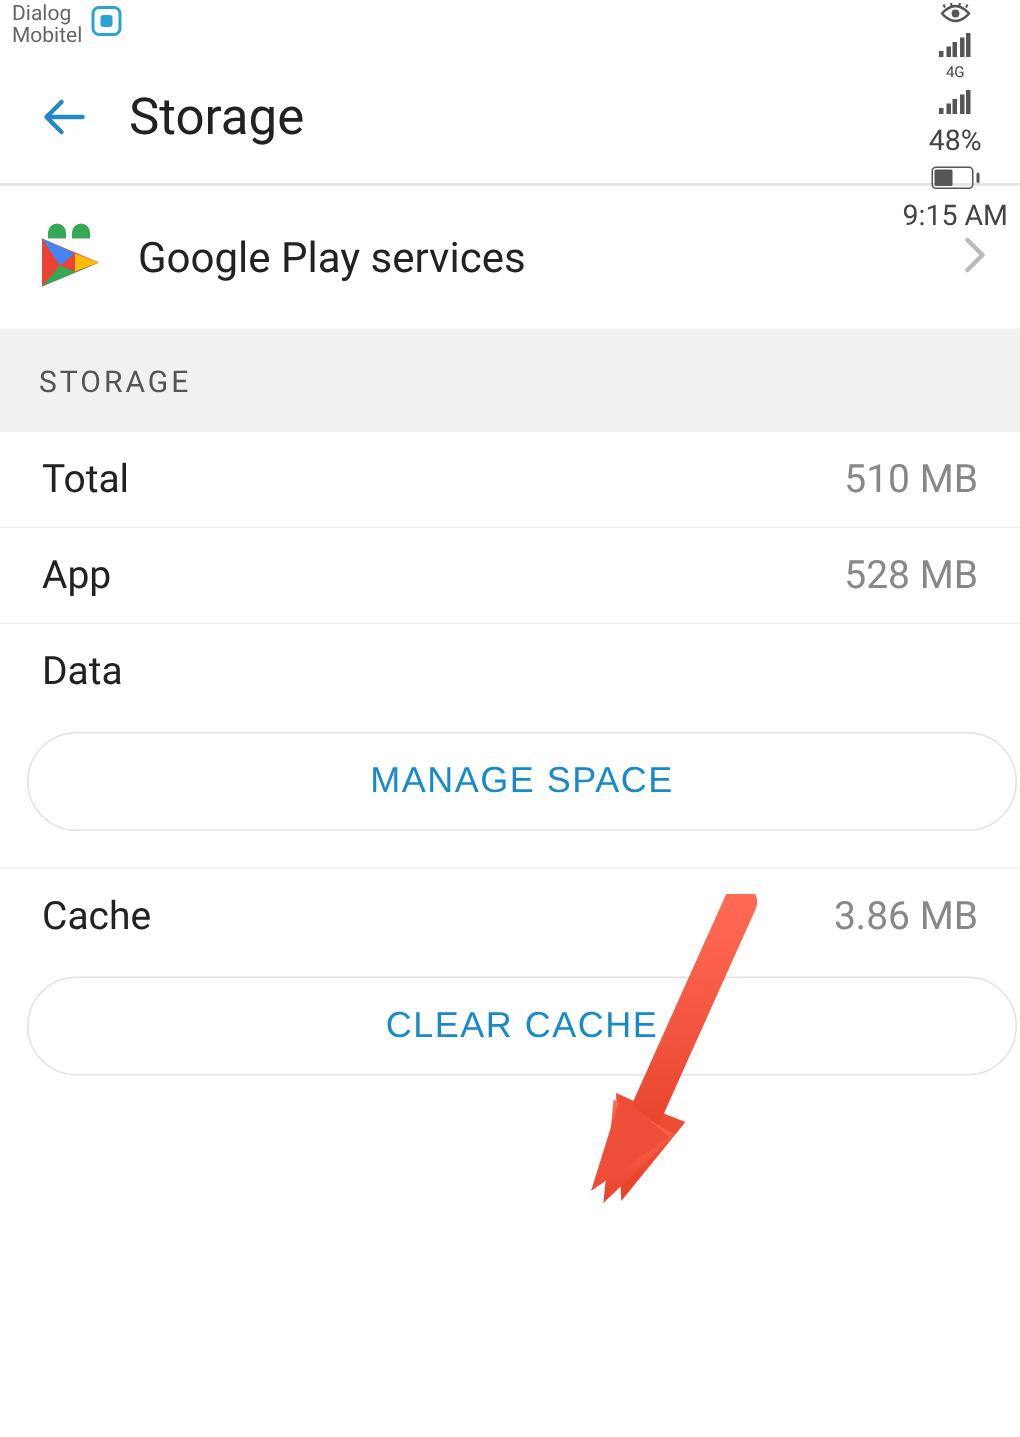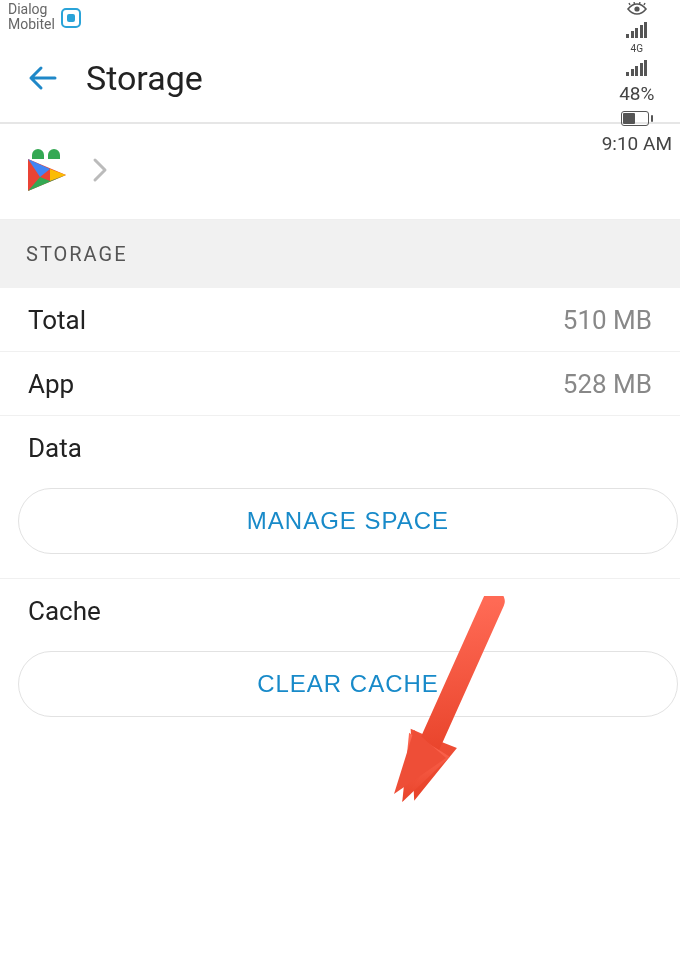--- a/index.html
+++ b/index.html
@@ -1,20 +1,20 @@
 <!DOCTYPE html>
 <html><head>
   <meta charset="utf-8">
   <style>
     * { box-sizing: border-box; margin: 0; padding: 0; }
     html, body { width: 680px; height: 958px; font-family: -apple-system, Roboto, "Helvetica Neue", Arial, sans-serif; background: #fff; color: #222; overflow: hidden; }
 
     
     .status-bar { height: 34px; display: flex; justify-content: space-between; align-items: flex-start; padding: 2px 8px 0 8px; font-size: 14px; color: #555; }
-    .sb-left { display: flex; align-items: center; gap: 6px; }
+    .sb-left { display: flex; align-items: flex-start; gap: 6px; }
     .sb-carrier { line-height: 1.05; font-size: 14px; color: #666; }
     .sb-appicon { width: 20px; height: 20px; border: 2px solid #2aa3d8; border-radius: 5px; display: flex; align-items: center; justify-content: center; margin-top: 2px; }
     .sb-appicon-inner { width: 8px; height: 8px; background: #2aa3d8; border-radius: 2px; }
     .sb-right { display: flex; align-items: center; gap: 6px; font-size: 19px; color: #444; flex-direction: column; }
     .sb-right .small { font-size: 10px; line-height: 1; text-align: center; }
 
     .eye-icon { display: inline-flex; align-items: center; }
     .bars { display: inline-flex; align-items: flex-end; gap: 1.5px; height: 16px; }
     .bars span { width: 3px; background: #555; }
     .bars .b1 { height: 4px; } .bars .b2 { height: 7px; } .bars .b3 { height: 10px; } .bars .b4 { height: 13px; } .bars .b5 { height: 16px; }
@@ -88,21 +88,21 @@
         <span class="b4"></span>
         <span class="b5"></span>
       </span>
     <span>48%</span>
     <span class="battery">
         <span class="batt-body">
           <span class="batt-fill"></span>
         </span>
         <span class="batt-cap"></span>
       </span>
-    <span>9:10 AM</span>
+    <span>9:15 AM</span>
   </div>
 </div>
 
 <div class="title-bar">
   <div class="back-btn">
     <svg width="40" height="40" viewBox="0 0 40 40">
       <path d="M32 20 H8 M8 20 L18 10 M8 20 L18 30" stroke="#1f88c8" stroke-width="3" fill="none" stroke-linecap="round" stroke-linejoin="round"></path>
     </svg>
   </div>
   <div class="title-text">Storage</div>
@@ -112,20 +112,21 @@
   <div class="app-icon-wrap">
     <svg width="50" height="50" viewBox="0 0 50 50">
       <rect x="2" y="8" width="46" height="38" rx="4" fill="#fff"></rect>
       <path d="M6 44 L6 12 L44 28 Z" fill="#ea4335"></path>
       <path d="M6 12 L28 22 L18 30 Z" fill="#4285f4"></path>
       <path d="M28 22 L44 28 L28 34 Z" fill="#fbbc05"></path>
       <path d="M6 44 L18 30 L28 34 L44 28 Z" fill="#34a853"></path>
       <path d="M10 8 a6 6 0 0 1 12 0 v4 h-12z M26 8 a6 6 0 0 1 12 0 v4 h-12z" fill="#34a853"></path>
     </svg>
   </div>
+  <div class="app-name">Google Play services</div>
   <div class="chevron">
     <svg width="16" height="26" viewBox="0 0 16 26">
         <path d="M3 3 L13 13 L3 23" stroke="#bbb" stroke-width="3" fill="none" stroke-linecap="round" stroke-linejoin="round"></path>
       </svg>
   </div>
 </div>
 
 <div class="section-header">STORAGE</div>
 
 <div class="row">
@@ -141,20 +142,21 @@
 <div class="row noborder">
   <span class="label">Data</span>
 </div>
 
 <div class="action-wrap">
   <button class="action-btn">MANAGE SPACE</button>
 </div>
 
 <div class="row noborder">
   <span class="label">Cache</span>
+  <span class="value">3.86 MB</span>
 </div>
 
 <div class="action-wrap last">
   <button class="action-btn">CLEAR CACHE</button>
 </div>
 
 <svg class="annot-arrow" width="160" height="210" viewBox="0 0 160 210">
   <defs>
     <linearGradient id="ag" x1="0" y1="0" x2="0" y2="1">
       <stop offset="0" stop-color="#ff6a55"></stop>

